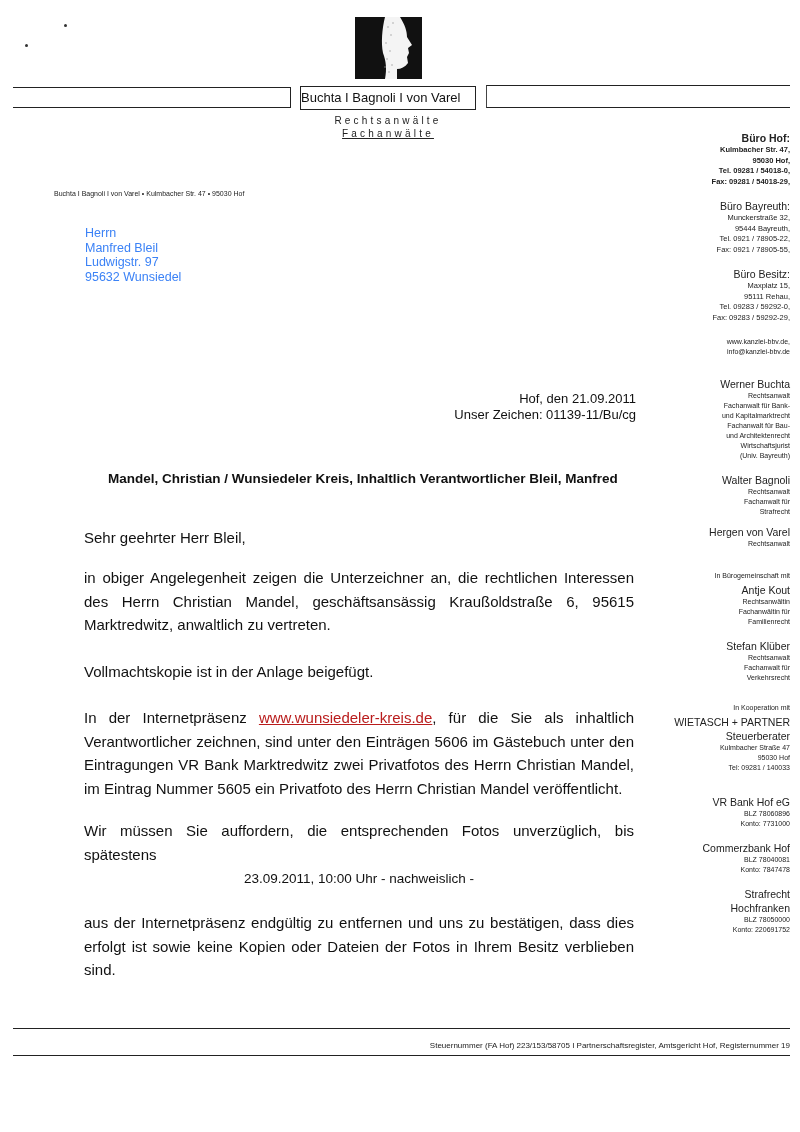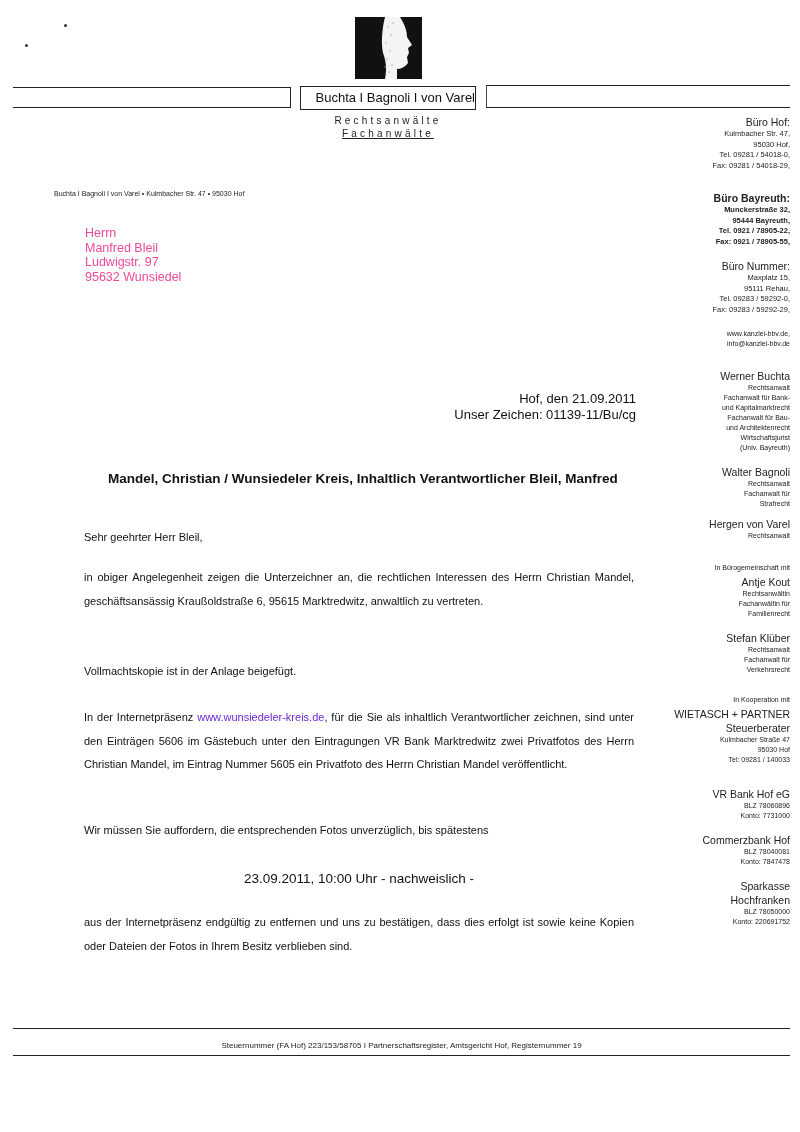--- a/index.html
+++ b/index.html
@@ -5,55 +5,55 @@
     html, body { margin: 0; padding: 0; background: #ffffff; }
     body { width: 800px; height: 1132px; position: relative; overflow: hidden; color: #111; font-family: "Liberation Sans", sans-serif; }
     .abs { position: absolute; }
 
     
     .logo { left: 355px; top: 17px; width: 67px; height: 62px; background: #111; overflow: hidden; }
     .logo svg { display: block; }
 
     
     .bar-left { left: 13px; top: 87px; width: 278px; height: 21px; border-top: 1.5px solid #222; border-bottom: 1.5px solid #222; border-right: 1.5px solid #222; box-sizing: border-box; }
-    .firm-box { left: 300px; top: 86px; width: 176px; height: 24px; border: 1.5px solid #222; box-sizing: border-box; font-size: 13px; text-align: right; line-height: 21px; color: #111; }
+    .firm-box { left: 300px; top: 86px; width: 176px; height: 24px; border: 1.5px solid #222; box-sizing: border-box; font-size: 13px; text-align: left; line-height: 21px; color: #111; }
     .bar-right { left: 486px; top: 85px; width: 304px; height: 23px; border-top: 1.5px solid #222; border-bottom: 1.5px solid #222; border-left: 1.5px solid #444; box-sizing: border-box; }
 
     .subtitle { left: 300px; width: 176px; text-align: center; font-size: 10px; letter-spacing: 3.2px; color: #222; }
     .sub1 { top: 115px; }
     .sub2 { top: 128px; text-decoration: underline; }
 
     .sender-line { left: 54px; top: 190px; font-size: 7px; color: #222; }
 
-    .addr { left: 85px; top: 226px; font-size: 12.5px; line-height: 14.5px; color: #ec4899; }
+    .addr { left: 85px; top: 226px; font-size: 12.5px; line-height: 14.5px; color: #3b82f6; }
 
     .dateblock { right: 164px; top: 391px; text-align: right; font-size: 13px; line-height: 16px; }
 
     .subject { left: 84px; top: 470px; width: 545px; font-size: 13.5px; font-weight: bold; line-height: 18px; padding-left: 24px; }
 
-    .body-text { left: 84px; width: 550px; font-size: 11px; line-height: 23.5px; text-align: justify; }
+    .body-text { left: 84px; width: 550px; font-size: 15px; line-height: 23.5px; text-align: justify; }
     .greeting { top: 526px; }
     .p1 { top: 566px; }
     .p2 { top: 660px; }
     .p3 { top: 706px; }
     .p4 { top: 819px; }
     .deadline { left: 84px; width: 550px; top: 871px; text-align: center; font-weight: normal; font-size: 13.5px; }
     .p5 { top: 911px; }
-    .link { color: #6d28d9; }
+    .link { text-decoration: underline; color: #b91c1c; }
 
     
     .sidebar { right: 10px; top: 115px; width: 150px; text-align: right; color: #222; }
     .sb-head { font-size: 10.5px; line-height: 14px; }
     .sb-line { font-size: 7.5px; line-height: 10.5px; }
     .sb-small { font-size: 7px; line-height: 10px; }
     .sb-group { margin-bottom: 8px; }
 
     
     .footer-top { left: 13px; top: 1028px; width: 777px; border-top: 1.5px solid #222; }
-    .footer-text { left: 13px; top: 1041px; width: 777px; text-align: center; font-size: 8px; color: #222; }
+    .footer-text { left: 13px; top: 1041px; width: 777px; text-align: right; font-size: 8px; color: #222; }
     .footer-bottom { left: 13px; top: 1055px; width: 777px; border-top: 1.5px solid #222; }
 
     .speck { width: 3px; height: 3px; background: #333; border-radius: 50%; }
   </style>
 </head>
 <body>
 
 <div class="abs logo">
   <svg width="67" height="62" viewBox="0 0 67 62">
     <rect x="0" y="0" width="67" height="62" fill="#111"></rect>
@@ -99,36 +99,36 @@
 
 <div class="abs body-text greeting">Sehr geehrter Herr Bleil,</div>
 <div class="abs body-text p1">in obiger Angelegenheit zeigen die Unterzeichner an, die rechtlichen Interessen des Herrn Christian Mandel, geschäftsansässig Kraußoldstraße 6, 95615 Marktredwitz, anwaltlich zu vertreten.</div>
 <div class="abs body-text p2">Vollmachtskopie ist in der Anlage beigefügt.</div>
 <div class="abs body-text p3"><span>In der Internetpräsenz </span><span class="link">www.wunsiedeler-kreis.de</span><span>, für die Sie als inhaltlich Verantwortlicher zeichnen, sind unter den Einträgen 5606 im Gästebuch unter den Eintragungen VR Bank Marktredwitz zwei Privatfotos des Herrn Christian Mandel, im Eintrag Nummer 5605 ein Privatfoto des Herrn Christian Mandel veröffentlicht.</span></div>
 <div class="abs body-text p4">Wir müssen Sie auffordern, die entsprechenden Fotos unverzüglich, bis spätestens</div>
 <div class="abs deadline">23.09.2011, 10:00 Uhr - nachweislich -</div>
 <div class="abs body-text p5">aus  der Internetpräsenz endgültig zu entfernen und uns zu bestätigen, dass dies erfolgt ist sowie keine Kopien oder Dateien der Fotos in Ihrem Besitz verblieben sind.</div>
 
 <div class="abs sidebar">
-  <div class="sb-group" style="margin-top:0;">
+  <div class="sb-group" style="margin-top:16px;font-weight:bold;">
     <div class="sb-head">Büro Hof:</div>
     <div class="sb-line">Kulmbacher Str. 47,</div>
     <div class="sb-line">95030 Hof,</div>
     <div class="sb-line">Tel. 09281 / 54018-0,</div>
     <div class="sb-line">Fax: 09281 / 54018-29,</div>
   </div>
-  <div class="sb-group" style="margin-top:20px;font-weight:bold;">
+  <div class="sb-group" style="margin-top:12px;">
     <div class="sb-head">Büro Bayreuth:</div>
     <div class="sb-line">Munckerstraße 32,</div>
     <div class="sb-line">95444 Bayreuth,</div>
     <div class="sb-line">Tel. 0921 / 78905-22,</div>
     <div class="sb-line">Fax: 0921 / 78905-55,</div>
   </div>
   <div class="sb-group" style="margin-top:12px;">
-    <div class="sb-head">Büro Nummer:</div>
+    <div class="sb-head">Büro Besitz:</div>
     <div class="sb-line">Maxplatz 15,</div>
     <div class="sb-line">95111 Rehau,</div>
     <div class="sb-line">Tel. 09283 / 59292-0,</div>
     <div class="sb-line">Fax: 09283 / 59292-29,</div>
   </div>
   <div class="sb-group" style="margin-top:14px;">
     <div class="sb-small">www.kanzlei-bbv.de,</div>
     <div class="sb-small">info@kanzlei-bbv.de</div>
   </div>
   <div class="sb-group" style="margin-top:20px;">
@@ -176,21 +176,21 @@
     <div class="sb-head">VR Bank Hof eG</div>
     <div class="sb-small">BLZ 78060896</div>
     <div class="sb-small">Konto: 7731000</div>
   </div>
   <div class="sb-group" style="margin-top:12px;">
     <div class="sb-head">Commerzbank Hof</div>
     <div class="sb-small">BLZ 78040081</div>
     <div class="sb-small">Konto: 7847478</div>
   </div>
   <div class="sb-group" style="margin-top:12px;">
-    <div class="sb-head" style="width:80px;margin-left:auto;">Sparkasse Hochfranken</div>
+    <div class="sb-head" style="width:80px;margin-left:auto;">Strafrecht Hochfranken</div>
     <div class="sb-small">BLZ 78050000</div>
     <div class="sb-small">Konto: 220691752</div>
   </div>
 </div>
 
 <div class="abs footer-top"></div>
 <div class="abs footer-text">Steuernummer (FA Hof) 223/153/58705  I  Partnerschaftsregister, Amtsgericht Hof, Registernummer 19</div>
 <div class="abs footer-bottom"></div>
 
 </body></html>

